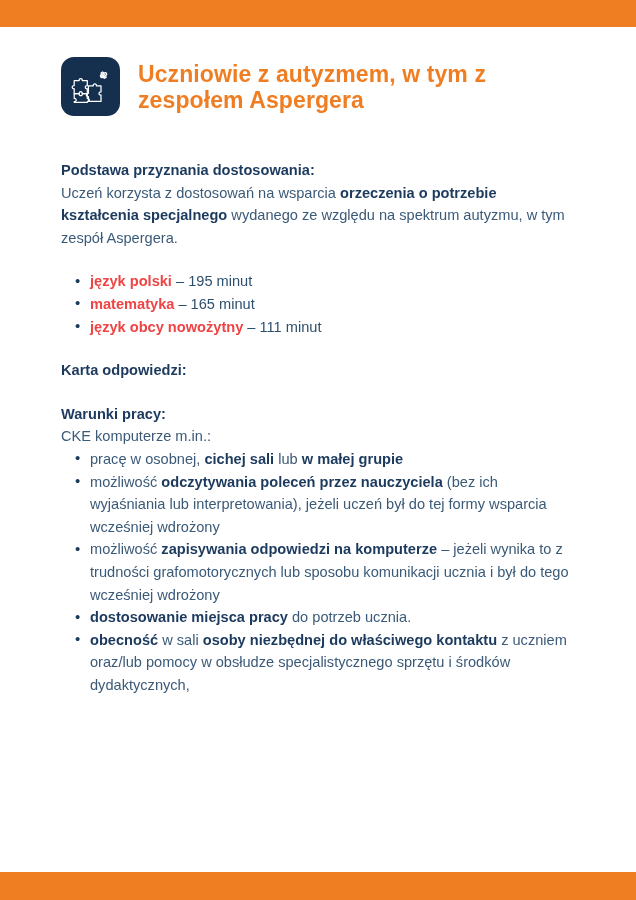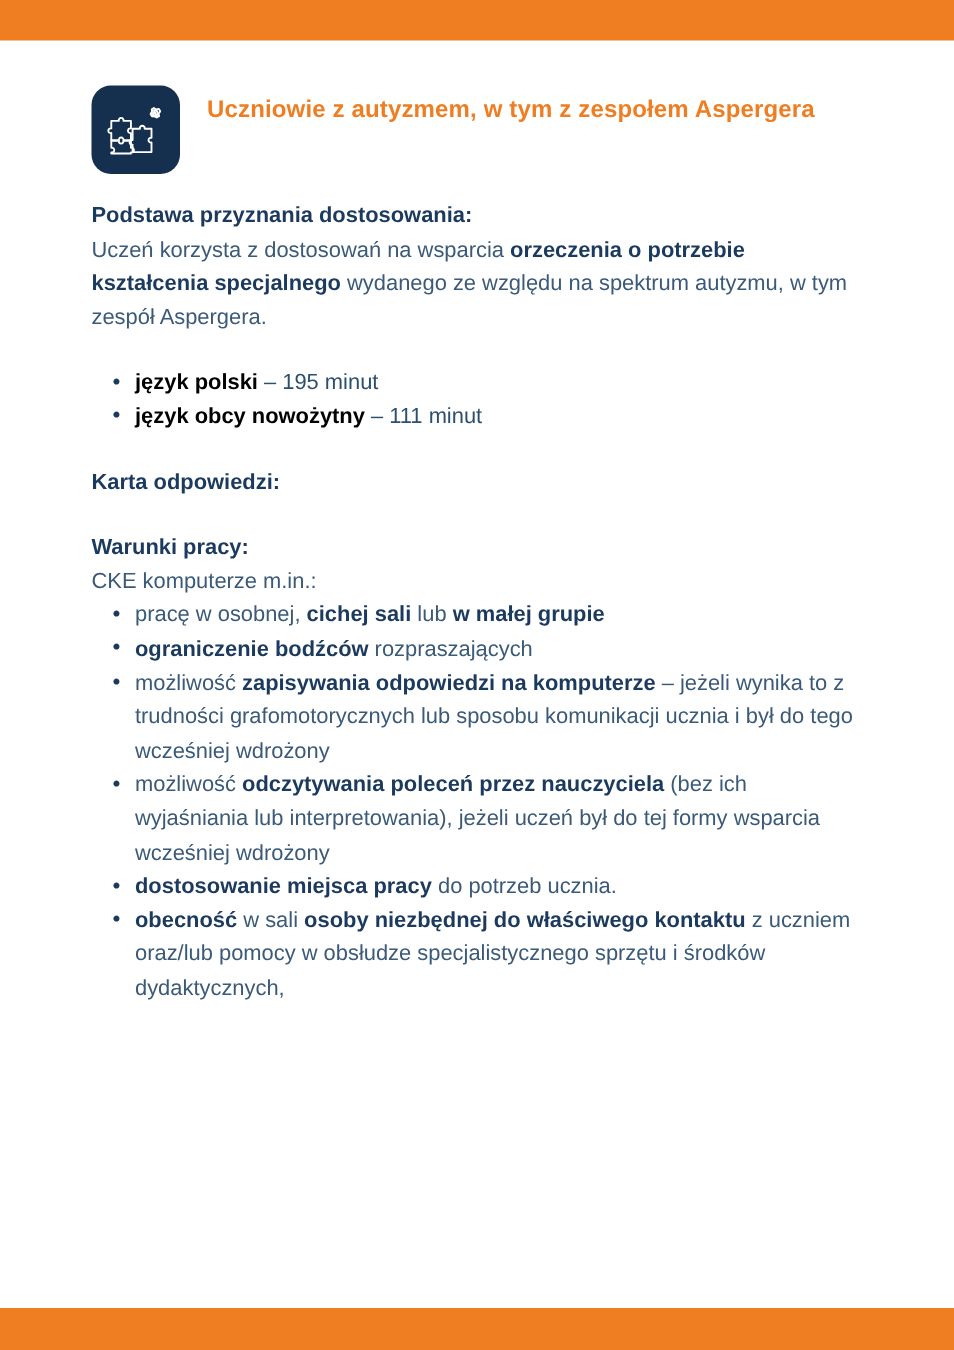--- a/index.html
+++ b/index.html
@@ -60,32 +60,32 @@
     background: #14304e;
     border-radius: 13px;
     display: flex;
     align-items: center;
     justify-content: center;
     margin-right: 18px;
   }
   .icon-box svg { display: block; }
 
   .header-title {
-    font-size: 16px;
+    font-size: 23px;
     font-weight: bold;
     color: #ef7e23;
     line-height: 26px;
     letter-spacing: 0.1px;
     max-width: 420px;
     padding-top: 4px;
   }
 
   
   .sections {
-    margin-top: 17px;
+    margin-top: 43px;
   }
   .section { margin-bottom: 21px; }
   .section:last-child { margin-bottom: 0; }
 
   .sec-head {
     font-weight: bold;
     font-size: 14.6px;
     line-height: 22.6px;
     color: #1c3a5e;
   }
@@ -113,21 +113,21 @@
   ul.bullets > li::before {
     content: "\2022";
     position: absolute;
     left: 14px;
     top: -0.5px;
     color: #1c3a5e;
     font-size: 15px;
     line-height: 22.6px;
   }
   ul.bullets > li b { color: #1c3a5e; font-weight: bold; }
-  ul.bullets > li .hl { color: #000000; font-weight: bold; }
+  ul.bullets > li .hl { color: #ef4444; font-weight: bold; }
   ul.bullets > li .dur { color: #2d4f6e; }
 </style>
 </head>
 <body>
 
 <div class="page">
 
   <div class="bar-top"></div>
 
   <div class="content">
@@ -154,36 +154,36 @@
     <div class="sections">
 
       <div class="section">
         <div class="sec-head">Podstawa przyznania dostosowania:</div>
         <div class="sec-para"><span>Uczeń korzysta z dostosowań na wsparcia </span><b>orzeczenia o potrzebie kształcenia specjalnego</b><span> wydanego ze względu na spektrum autyzmu, w tym zespół Aspergera.</span></div>
       </div>
 
       <div class="section">
         <ul class="bullets">
             <li><span class="hl">język polski</span><span class="dur"> – </span><span class="dur">195 minut</span></li>
+            <li><span class="hl">matematyka</span><span class="dur"> – </span><span class="dur">165 minut</span></li>
             <li><span class="hl">język obcy nowożytny</span><span class="dur"> – </span><span class="dur">111 minut</span></li>
           </ul>
       </div>
 
       <div class="section">
         <div class="sec-head">Karta odpowiedzi:</div>
       </div>
 
       <div class="section">
         <div class="sec-head">Warunki pracy:</div>
         <div class="sec-para">CKE komputerze m.in.:</div>
         <ul class="bullets">
             <li><span>pracę w osobnej, </span><b>cichej sali</b><span> lub </span><b>w małej grupie</b></li>
-            <li><b>ograniczenie bodźców</b><span> rozpraszających</span></li>
+            <li><span>możliwość </span><b>odczytywania poleceń przez nauczyciela</b><span> (bez ich wyjaśniania lub interpretowania), jeżeli uczeń był do tej formy wsparcia wcześniej wdrożony</span></li>
             <li><span>możliwość </span><b>zapisywania odpowiedzi na komputerze</b><span> – jeżeli wynika to z trudności grafomotorycznych lub sposobu komunikacji ucznia i był do tego wcześniej wdrożony</span></li>
-            <li><span>możliwość </span><b>odczytywania poleceń przez nauczyciela</b><span> (bez ich wyjaśniania lub interpretowania), jeżeli uczeń był do tej formy wsparcia wcześniej wdrożony</span></li>
             <li><b>dostosowanie miejsca pracy</b><span> do potrzeb ucznia.</span></li>
             <li><b>obecność</b><span> w sali </span><b>osoby niezbędnej do właściwego kontaktu</b><span> z uczniem oraz/lub pomocy w obsłudze specjalistycznego sprzętu i środków dydaktycznych,</span></li>
           </ul>
       </div>
 
     </div>
   </div>
 
   <div class="bar-bottom"></div>
 </div>

